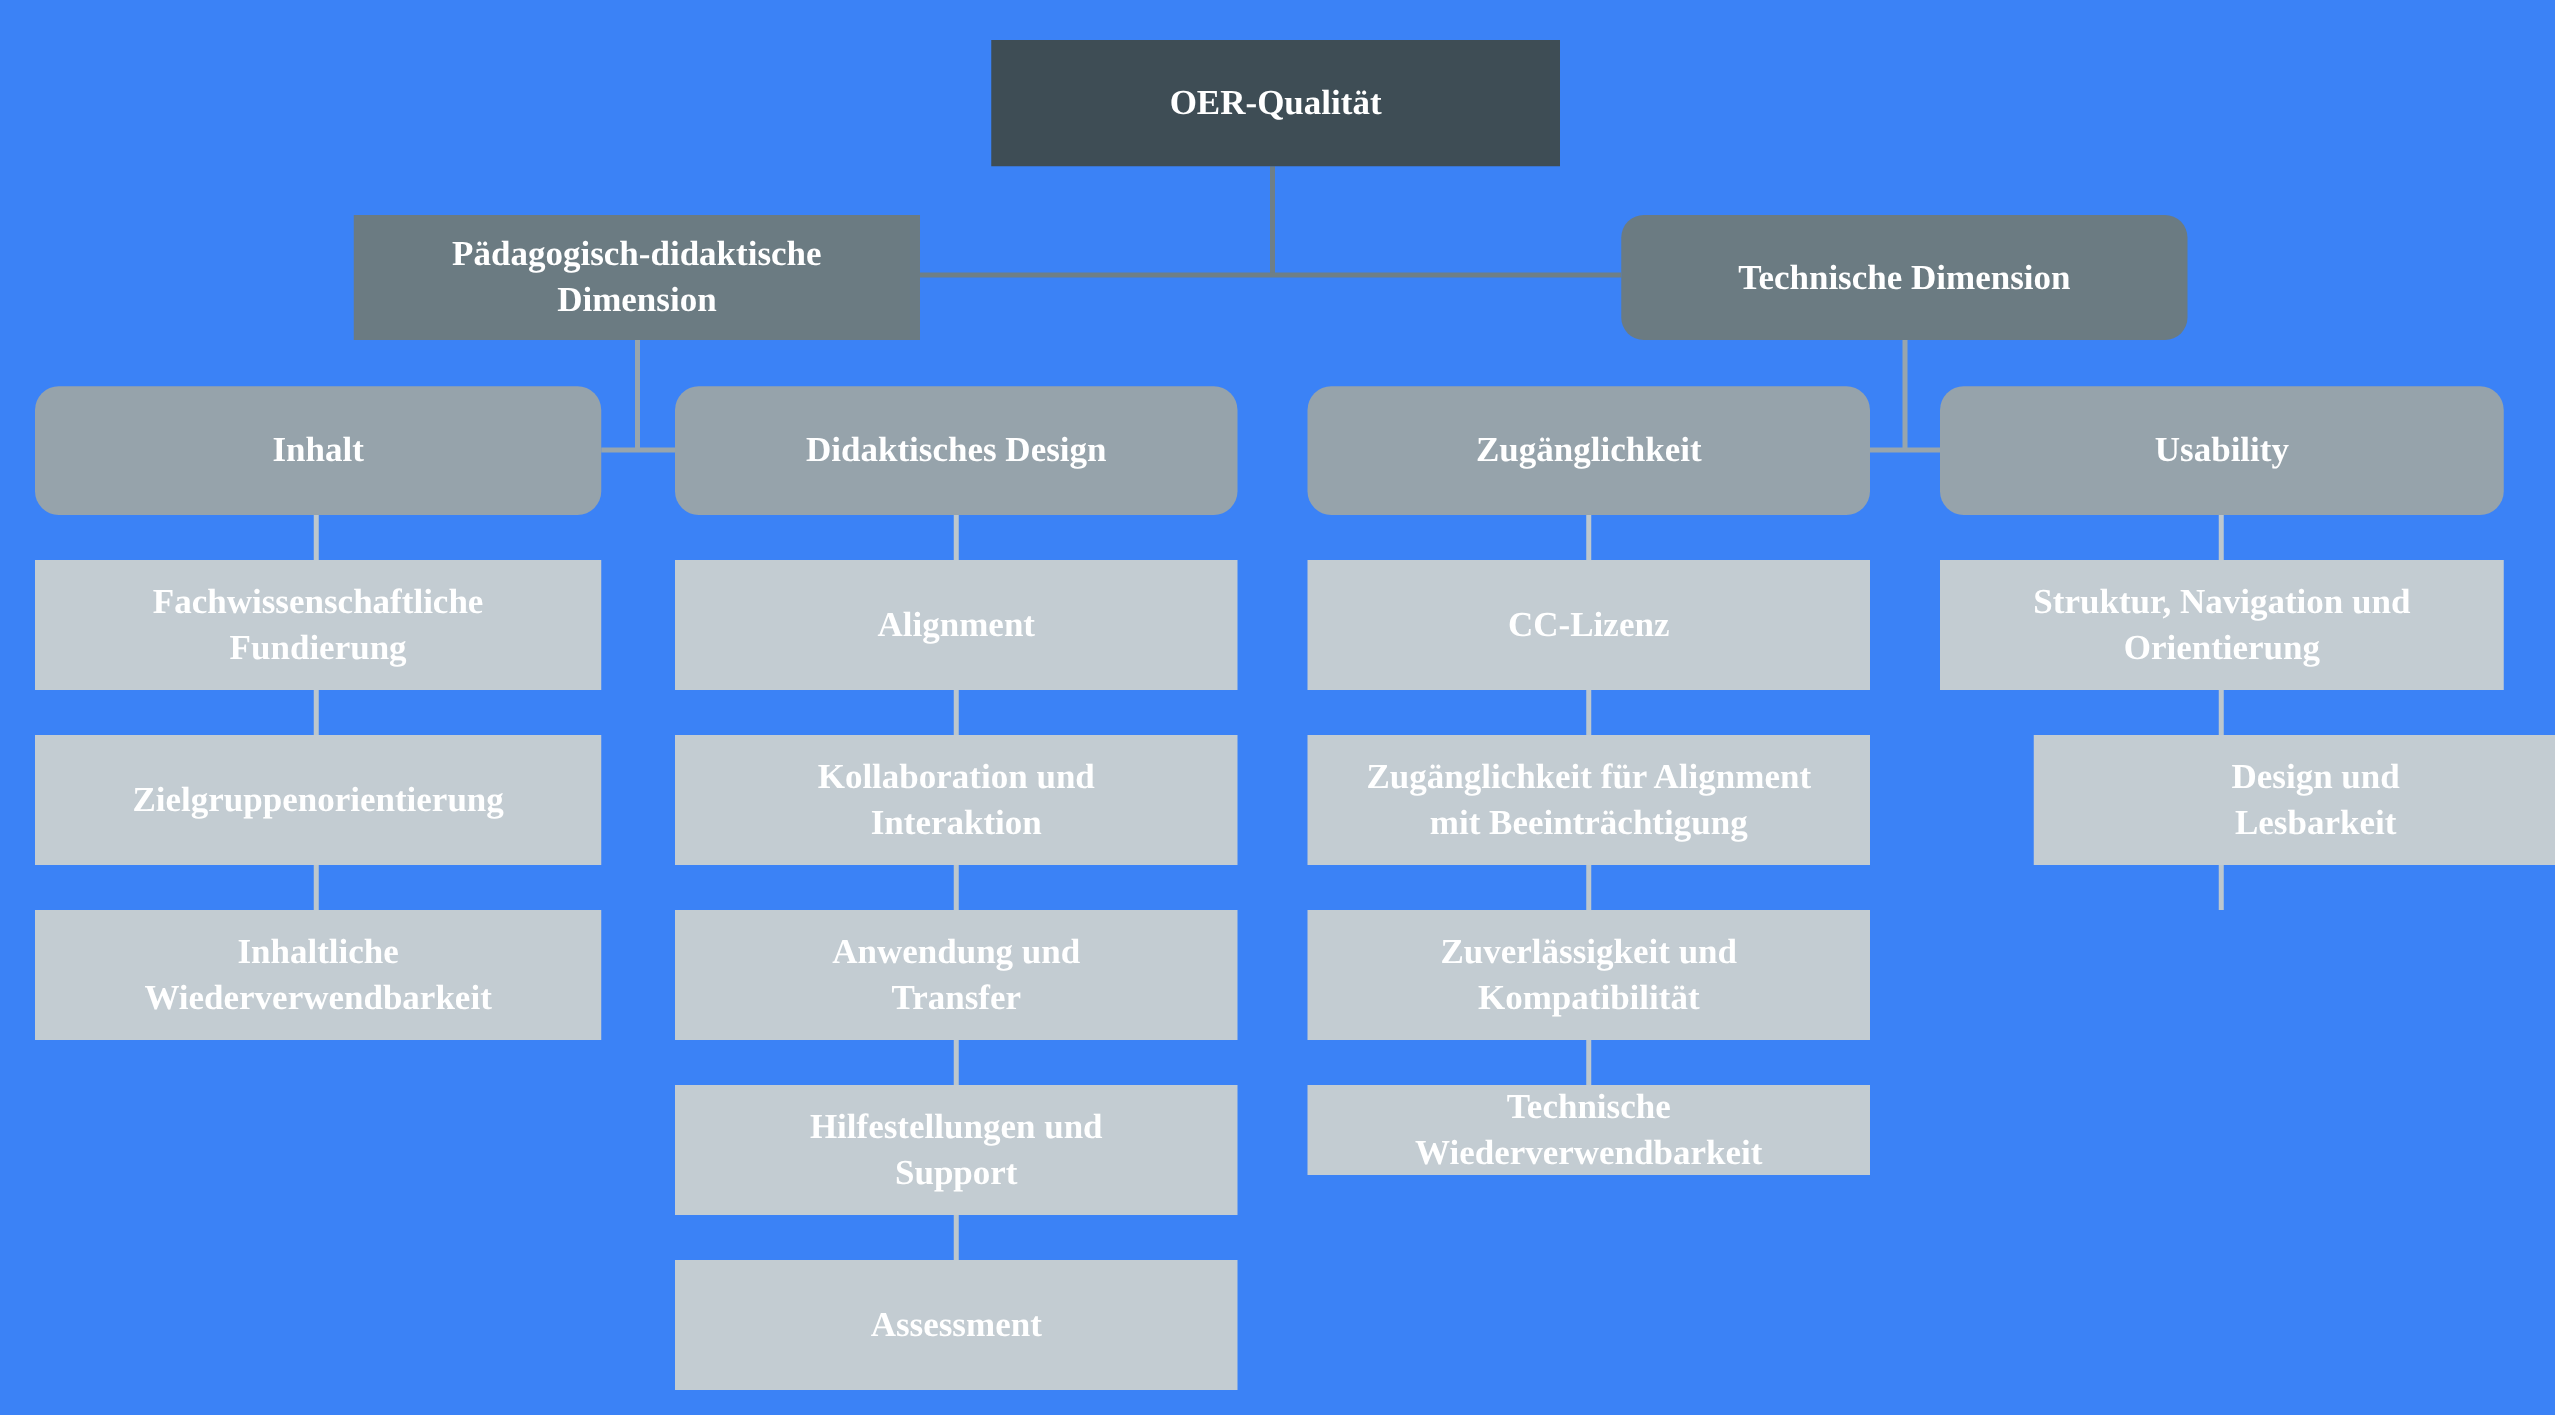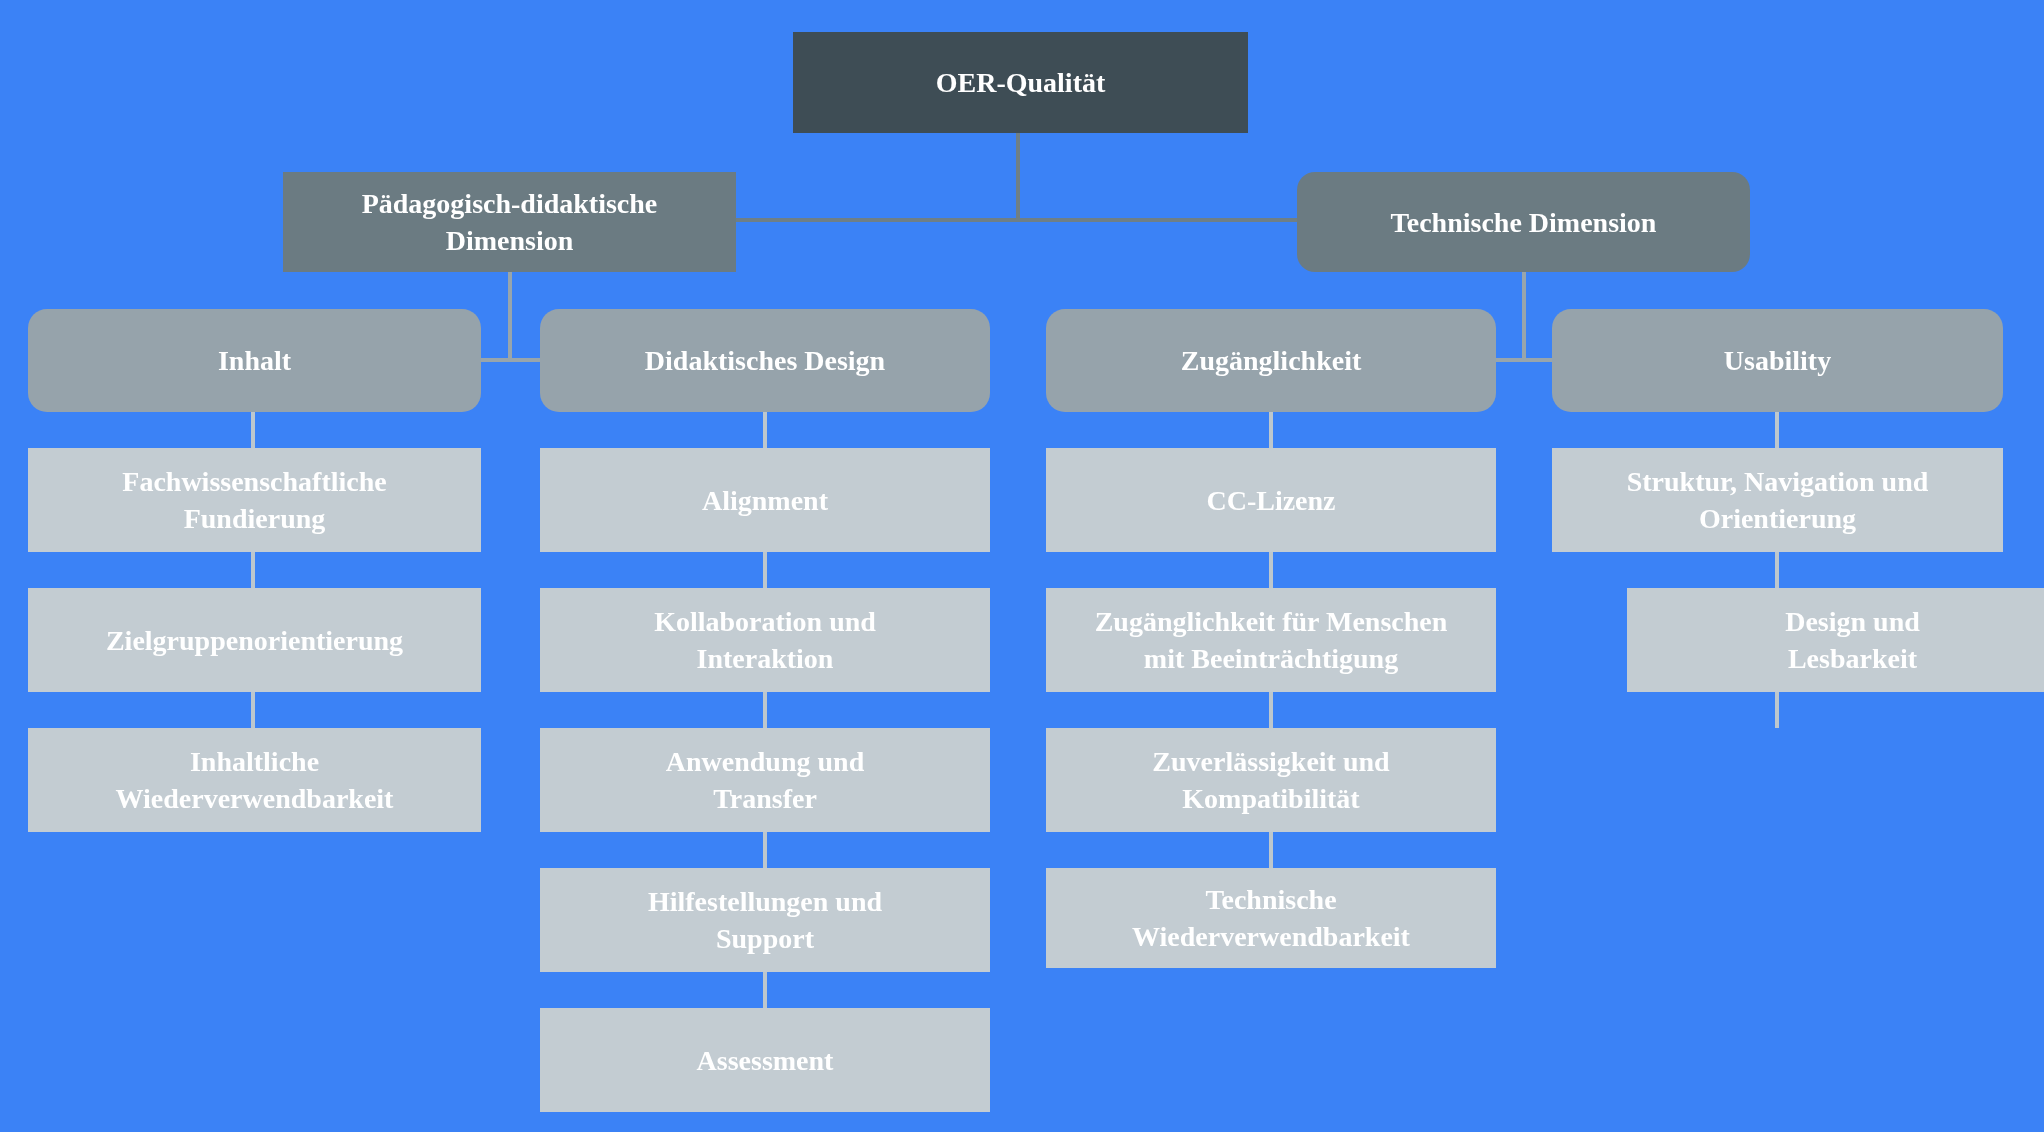--- a/index.html
+++ b/index.html
@@ -90,25 +90,25 @@
   <div class="box item" style="left:540px; top:448px; width:450px; height:104px;text-align:center;">Alignment</div>
   <div class="box item" style="left:540px; top:588px; width:450px; height:104px;">Kollaboration und
 Interaktion</div>
   <div class="box item" style="left:540px; top:728px; width:450px; height:104px;">Anwendung und
 Transfer</div>
   <div class="box item" style="left:540px; top:868px; width:450px; height:104px;">Hilfestellungen und
 Support</div>
   <div class="box item" style="left:540px; top:1008px; width:450px; height:104px;">Assessment</div>
 
   <div class="box item" style="left:1046px; top:448px; width:450px; height:104px;">CC-Lizenz</div>
-  <div class="box item" style="left:1046px; top:588px; width:450px; height:104px;">Zugänglichkeit für Menschen
+  <div class="box item" style="left:1046px; top:588px; width:450px; height:104px;">Zugänglichkeit für Alignment
 mit Beeinträchtigung</div>
   <div class="box item" style="left:1046px; top:728px; width:450px; height:104px;">Zuverlässigkeit und
 Kompatibilität</div>
-  <div class="box item" style="left:1046px; top:868px; width:450px; height:100px;text-align:center;">Technische
+  <div class="box item" style="left:1046px; top:868px; width:450px; height:72px;text-align:center;">Technische
 Wiederverwendbarkeit</div>
 
   <div class="box item" style="left:1552px; top:448px; width:451px; height:104px;">Struktur, Navigation und
 Orientierung</div>
   <div class="box item" style="left:1627px; top:588px; width:451px; height:104px;">Design und
 Lesbarkeit</div>
 
 </div>
 
 </body></html>

